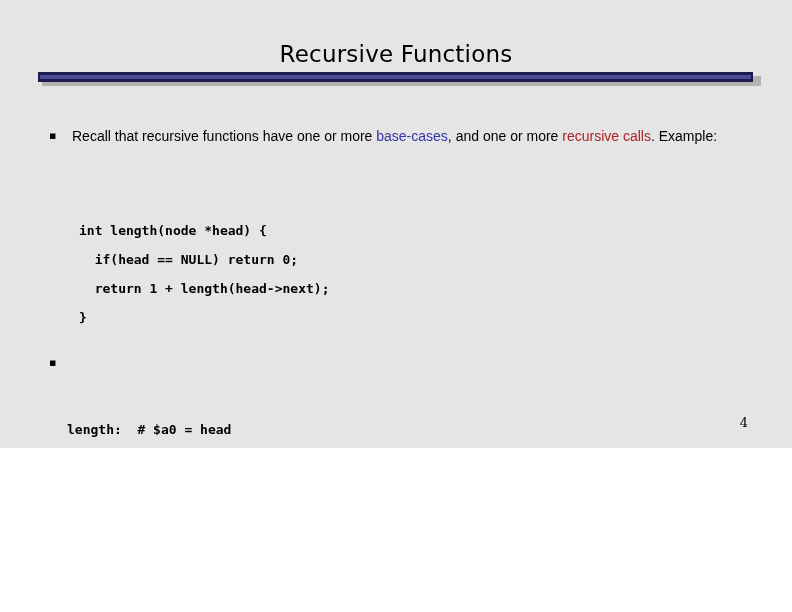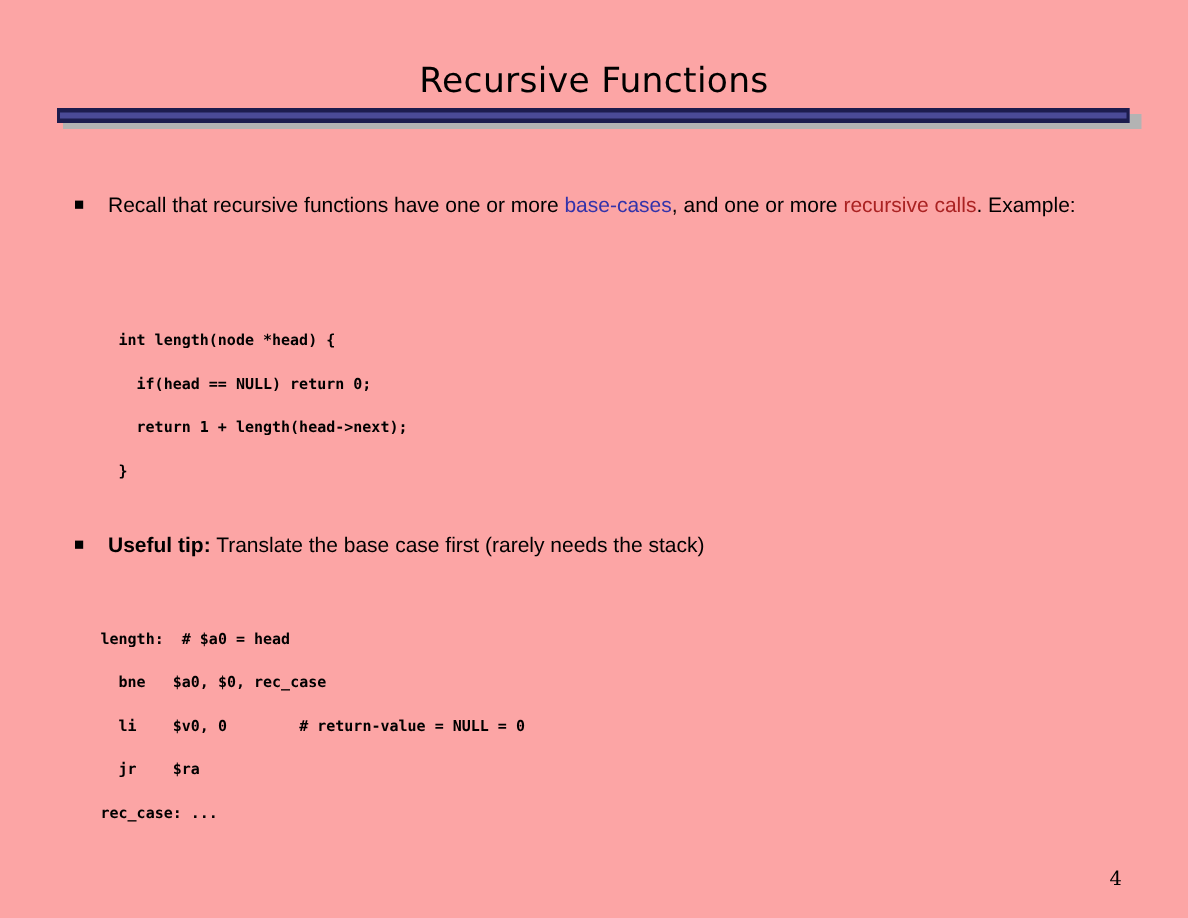--- a/index.html
+++ b/index.html
@@ -4,22 +4,22 @@
 <title>Recursive Functions</title>
 <style>
   html, body {
     margin: 0;
     padding: 0;
     background: #ffffff;
   }
   .slide {
     position: relative;
     width: 792px;
-    height: 612px;
-    background: #fca5a5;
+    height: 448px;
+    background: #e5e5e5;
     overflow: hidden;
     font-family: "DejaVu Sans", sans-serif;
   }
 
   
   .slide-title {
     position: absolute;
     left: 0;
     top: 40px;
     width: 792px;
@@ -97,21 +97,21 @@
     width: 700px;
   }
   .em-blue   { color: #3333aa; }
   .em-red    { color: #aa2222; }
   .em-bold   { font-weight: bold; }
 
   
   .code-block {
     position: absolute;
     font-family: "DejaVu Sans Mono", monospace;
-    font-size: 10px;
+    font-size: 13px;
     font-weight: bold;
     line-height: 29px;
     color: #000000;
     white-space: pre;
     letter-spacing: 0px;
   }
   .code-c   { left: 79px; top: 203px; }
   .code-asm { left: 67px; top: 402px; }
 
   
@@ -143,23 +143,20 @@
     </span>
   </div>
 
   <pre class="code-block code-c">int length(node *head) {
   if(head == NULL) return 0;
   return 1 + length(head-&gt;next);
 }</pre>
 
   <div class="bullet-row bullet-2">
     <span class="bullet-mark">▪</span>
-    <span class="bullet-text">
-      <span class="em-bold">Useful tip:</span><span> Translate the base case first (rarely needs the stack)</span>
-    </span>
   </div>
 
   <pre class="code-block code-asm">length:  # $a0 = head
   bne   $a0, $0, rec_case
   li    $v0, 0        # return-value = NULL = 0
   jr    $ra
 rec_case: ...</pre>
 
   <div class="page-number">4</div>
 

